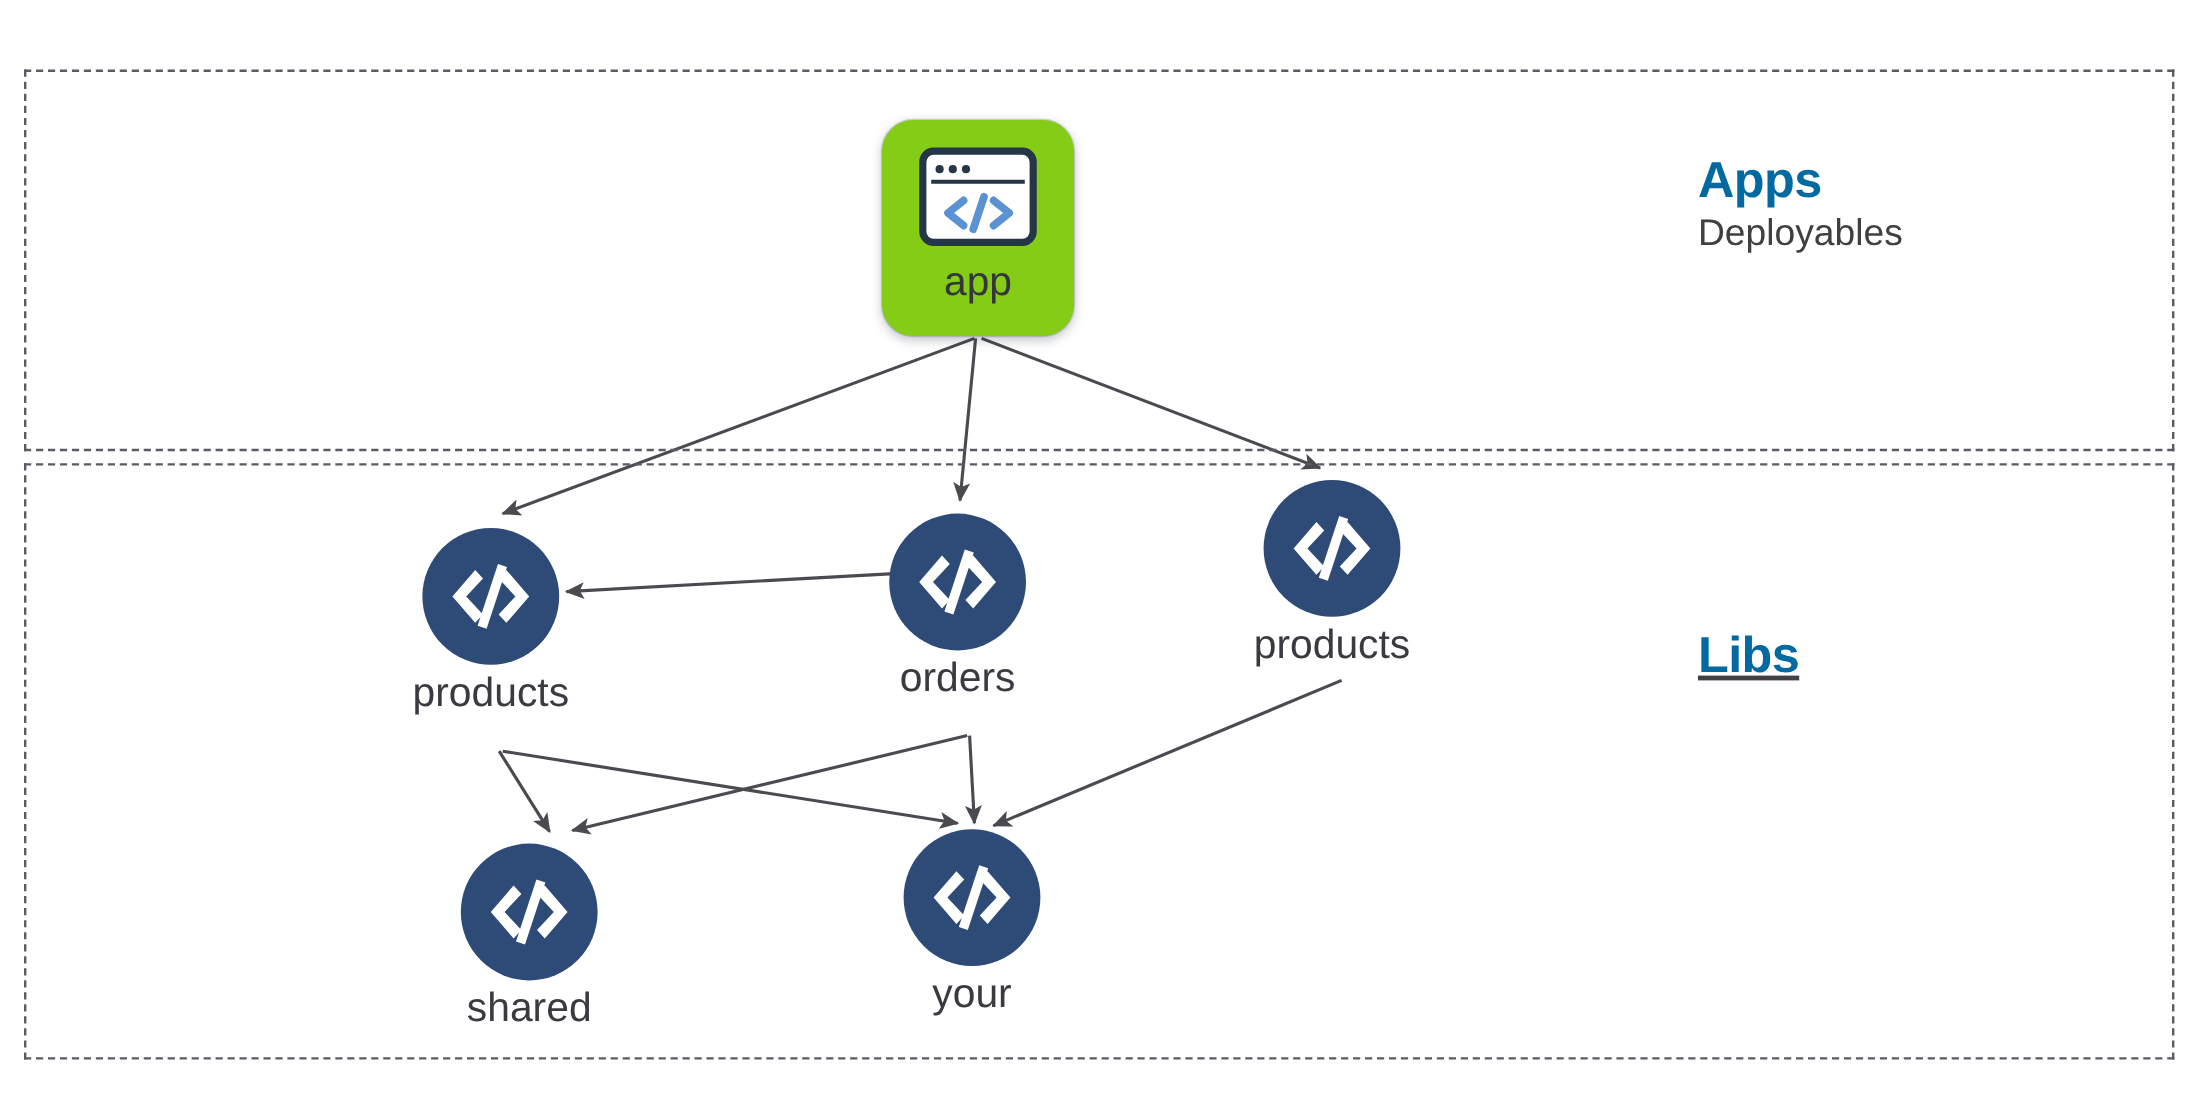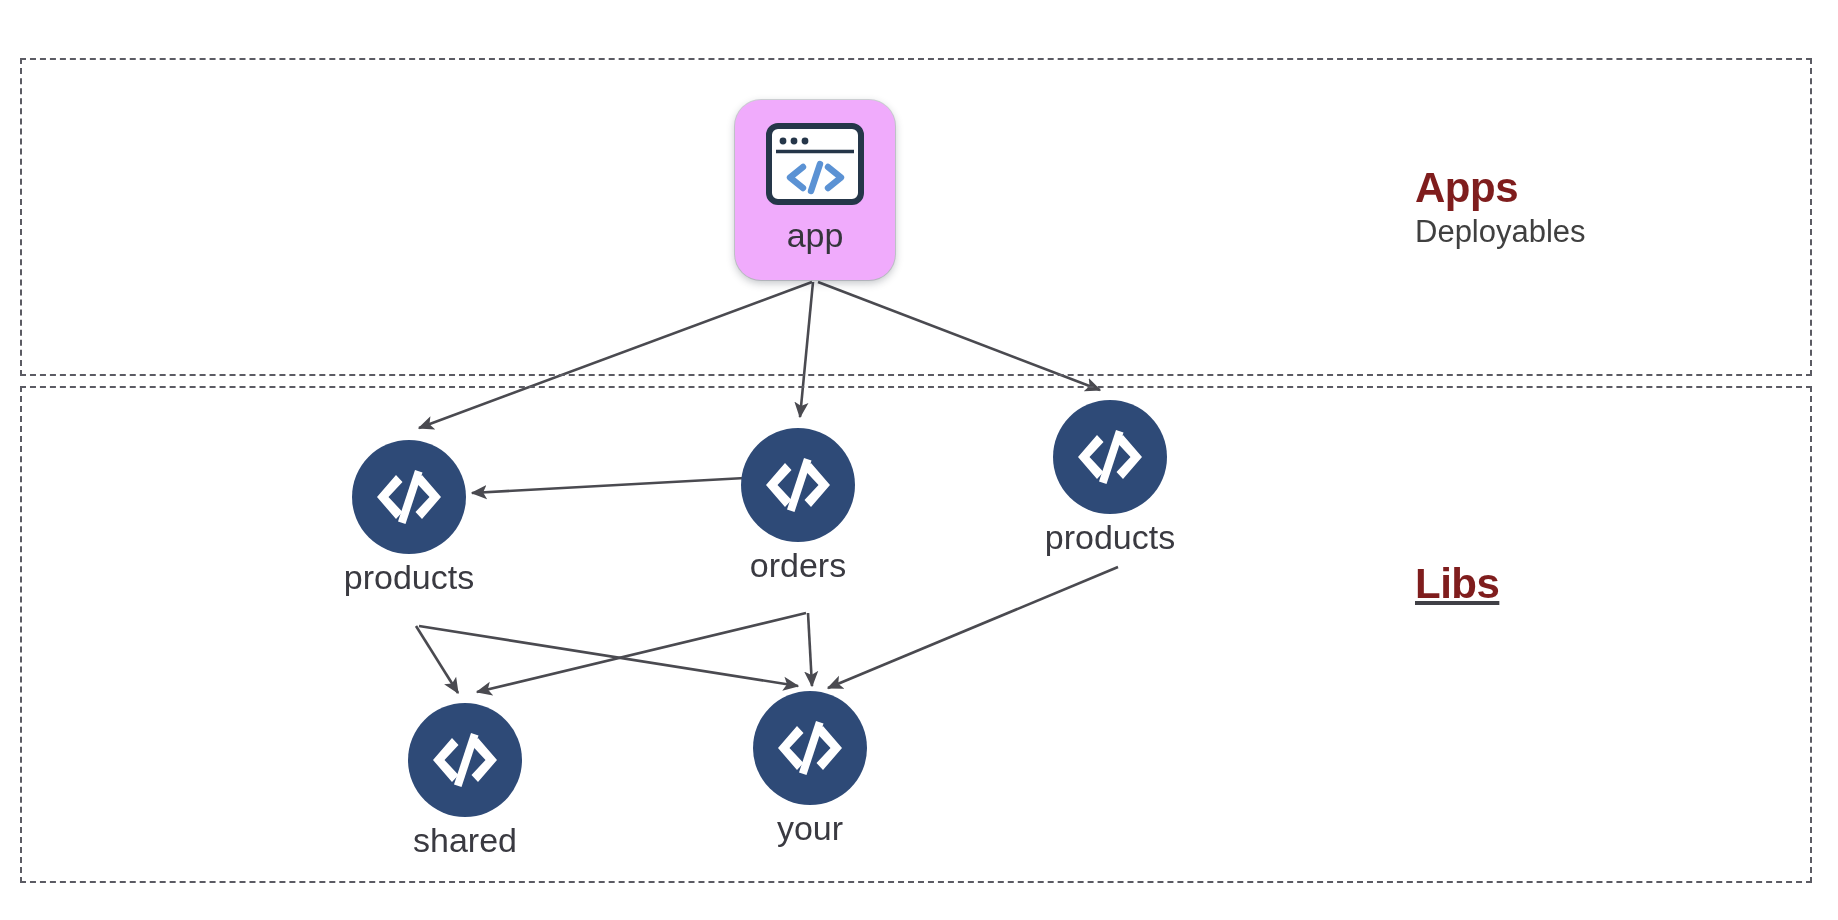--- a/index.html
+++ b/index.html
@@ -44,22 +44,21 @@
   
   .legend {
     position: absolute;
     color: #404046;
   }
   .legend-title {
     font-size: 42px;
     font-weight: bold;
     letter-spacing: -0.5px;
     line-height: 1.05;
-    color: #7f1d1d;
-    margin-top: 38px;
+    color: #0369a1;
   }
   .legend-sub {
     font-size: 31px;
     font-weight: normal;
     line-height: 1.15;
     color: #404040;
     margin-top: 4px;
   }
   .legend-sub.small {
     font-size: 27px;
@@ -67,21 +66,21 @@
   #legend-apps { left: 1415px; top: 128px; }
   #legend-libs { left: 1415px; top: 524px; text-decoration: underline; }
 
   
   #node-app {
     position: absolute;
     left: 735px;
     top: 100px;
     width: 160px;
     height: 180px;
-    background: #f0abfc;
+    background: #84cc16;
     border-radius: 26px;
     box-shadow: 0 3px 9px rgba(30,35,50,0.28), 0 0 0 1px rgba(120,125,140,0.30);
     display: flex;
     flex-direction: column;
     align-items: center;
     justify-content: flex-start;
     box-sizing: border-box;
     padding-top: 22px;
   }
   #node-app .browser-icon {
@@ -118,21 +117,21 @@
     top: 120px;
     white-space: nowrap;
     font-size: 34px;
     color: #3a3a41;
     line-height: 1;
   }
 
   #node-products { left: 352px; top: 440px; }
   #node-orders   { left: 741px; top: 428px; }
   #node-checkout { left: 1053px; top: 400px; }
-  #node-shared   { left: 408px; top: 703px; }
+  #node-shared   { left: 384px; top: 703px; }
   #node-core     { left: 753px; top: 691px; }
 </style>
 </head>
 <body>
 
 <svg id="canvas" viewBox="0 0 1838 920" xmlns="http://www.w3.org/2000/svg">
   <defs>
     <marker id="arrowhead" viewBox="0 0 10 10" refX="9.2" refY="5" markerWidth="6.2" markerHeight="6.2" orient="auto-start-reverse">
       <path d="M 0 0.6 L 10 5 L 0 9.4 L 2.3 5 Z" fill="#4a4a50"></path>
     </marker>

